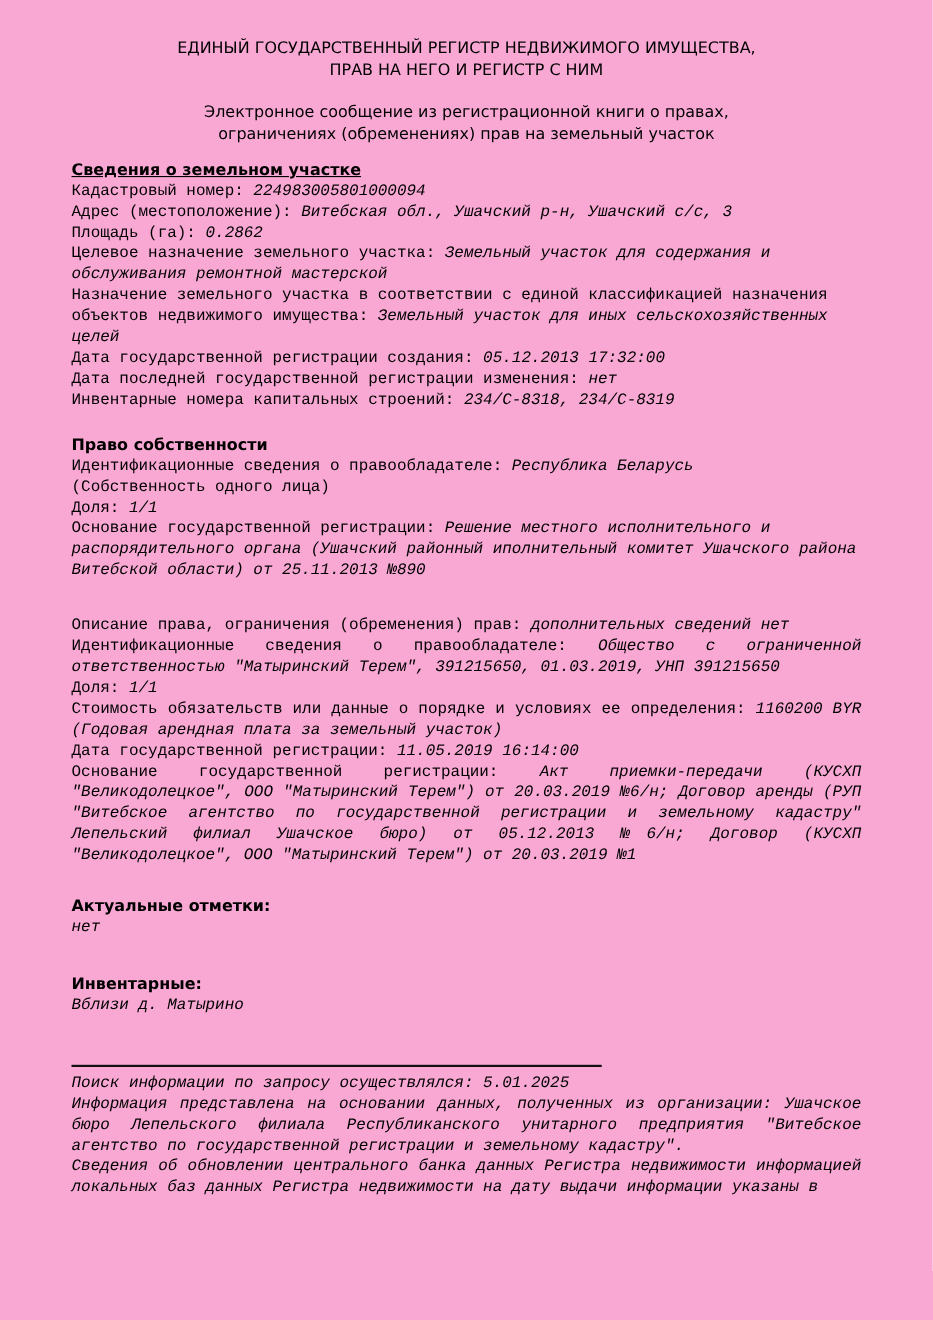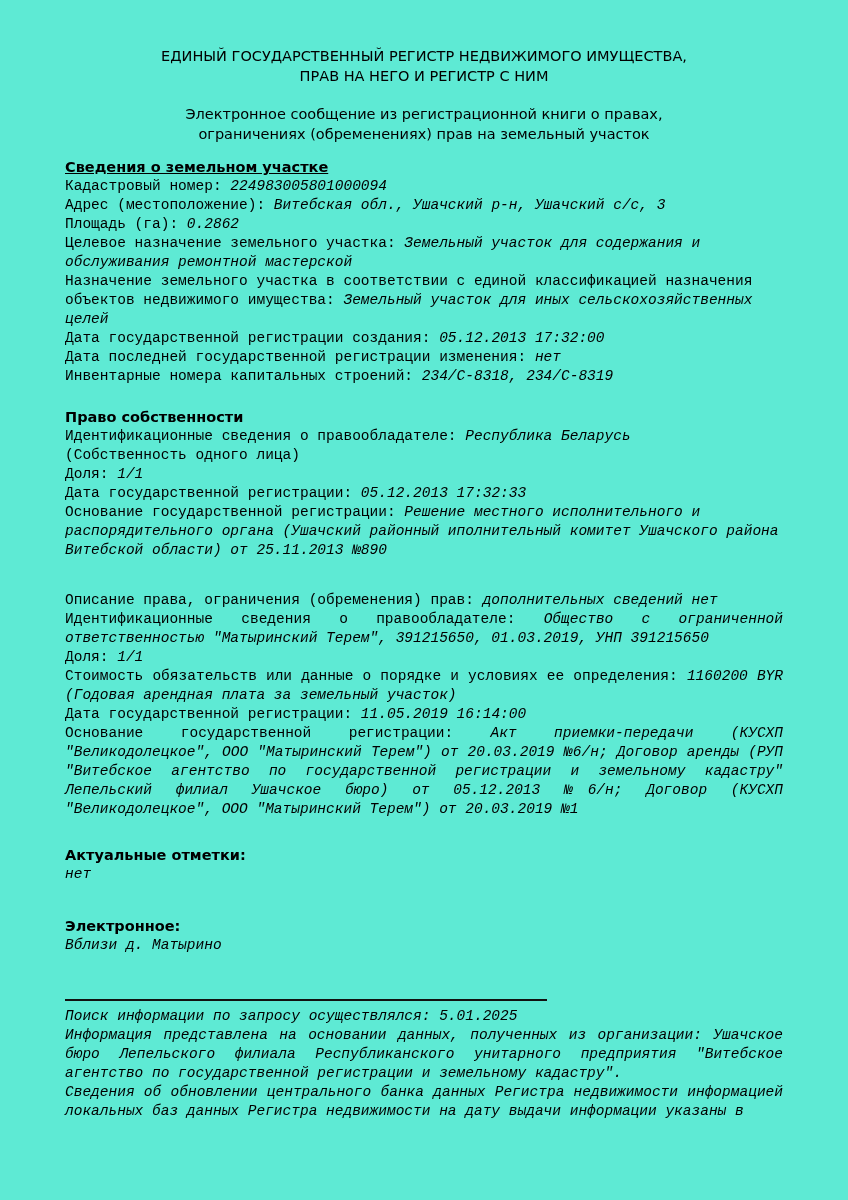--- a/index.html
+++ b/index.html
@@ -14,22 +14,22 @@
     color: #000000;
     font-family: "DejaVu Sans", sans-serif;
     font-size: 14.5px;
     line-height: 19px;
     overflow: hidden;
   }
   .page {
     box-sizing: border-box;
     width: 848px;
     height: 1200px;
-    padding: 46px 48px 0 48px;
-    background: #5eead4;
+    padding: 34px 48px 0 48px;
+    background: #f9a8d4;
     overflow: hidden;
   }
   .doc-title {
     text-align: center;
     line-height: 20px;
   }
   .doc-subtitle {
     text-align: center;
     line-height: 20px;
     margin-top: 18px;
@@ -87,37 +87,36 @@
         <p class="doc-par" data-name="classification-purpose"><span data-name="field-label">Назначение земельного участка в соответствии с единой классификацией назначения объектов недвижимого имущества: </span><span class="it" data-name="field-value">Земельный участок для иных сельскохозяйственных целей</span></p>
         <p class="doc-par" data-name="creation-registration-date"><span data-name="field-label">Дата государственной регистрации создания: </span><span class="it" data-name="field-value">05.12.2013 17:32:00</span></p>
         <p class="doc-par" data-name="last-change-registration-date"><span data-name="field-label">Дата последней государственной регистрации изменения: </span><span class="it" data-name="field-value">нет</span></p>
         <p class="doc-par" data-name="inventory-numbers"><span data-name="field-label">Инвентарные номера капитальных строений: </span><span class="it" data-name="field-value">234/С-8318, 234/С-8319</span></p>
       </section>
       <section class="doc-section" data-name="ownership-right-section">
         <div class="sec-heading" data-name="ownership-right-section-heading">Право собственности</div>
         <p class="doc-par" data-name="rightholder-info"><span data-name="field-label">Идентификационные сведения о правообладателе: </span><span class="it" data-name="field-value">Республика Беларусь</span></p>
         <p class="doc-par" data-name="ownership-type"><span data-name="field-label">(Собственность одного лица)</span></p>
         <p class="doc-par" data-name="share"><span data-name="field-label">Доля: </span><span class="it" data-name="field-value">1/1</span></p>
-        <p class="doc-par" data-name="registration-date"><span data-name="field-label">Дата государственной регистрации: </span><span class="it" data-name="field-value">05.12.2013 17:32:33</span></p>
         <p class="doc-par" data-name="registration-basis"><span data-name="field-label">Основание государственной регистрации: </span><span class="it" data-name="field-value">Решение местного исполнительного и распорядительного органа (Ушачский районный иполнительный комитет Ушачского района Витебской области) от 25.11.2013 №890</span></p>
       </section>
       <section class="doc-section" data-name="lease-right-section">
         <p class="doc-par" data-name="right-description"><span data-name="field-label">Описание права, ограничения (обременения) прав: </span><span class="it" data-name="field-value">дополнительных сведений нет</span></p>
         <p class="doc-par just" data-name="rightholder-info"><span data-name="field-label">Идентификационные сведения о правообладателе: </span><span class="it" data-name="field-value">Общество с ограниченной ответственностью "Матыринский Терем", 391215650, 01.03.2019, УНП 391215650</span></p>
         <p class="doc-par" data-name="share"><span data-name="field-label">Доля: </span><span class="it" data-name="field-value">1/1</span></p>
         <p class="doc-par just" data-name="obligation-value"><span data-name="field-label">Стоимость обязательств или данные о порядке и условиях ее определения: </span><span class="it" data-name="field-value">1160200 BYR (Годовая арендная плата за земельный участок)</span></p>
         <p class="doc-par" data-name="registration-date"><span data-name="field-label">Дата государственной регистрации: </span><span class="it" data-name="field-value">11.05.2019 16:14:00</span></p>
         <p class="doc-par just" data-name="registration-basis"><span data-name="field-label">Основание государственной регистрации: </span><span class="it" data-name="field-value">Акт приемки-передачи (КУСХП "Великодолецкое", ООО "Матыринский Терем") от 20.03.2019 №6/н; Договор аренды (РУП "Витебское агентство по государственной регистрации и земельному кадастру" Лепельский филиал Ушачское бюро) от 05.12.2013 №6/н; Договор (КУСХП "Великодолецкое", ООО "Матыринский Терем") от 20.03.2019 №1</span></p>
       </section>
       <section class="doc-section" data-name="actual-marks-section">
         <div class="sec-heading" data-name="actual-marks-section-heading">Актуальные отметки:</div>
         <p class="doc-par" data-name="actual-marks-value"><span class="it" data-name="field-value">нет</span></p>
       </section>
       <section class="doc-section" data-name="notes-section">
-        <div class="sec-heading" data-name="notes-section-heading">Электронное:</div>
+        <div class="sec-heading" data-name="notes-section-heading">Инвентарные:</div>
         <p class="doc-par" data-name="notes-value"><span class="it" data-name="field-value">Вблизи д. Матырино</span></p>
       </section>
       <section class="doc-section" data-name="footer-section">
         <div class="rule" data-name="separator-line"></div>
         <p class="doc-par" data-name="search-date"><span class="it" data-name="field-value">Поиск информации по запросу осуществлялся: 5.01.2025</span></p>
         <p class="doc-par just" data-name="data-source-info"><span class="it" data-name="field-value">Информация представлена на основании данных, полученных из организации: Ушачское бюро Лепельского филиала Республиканского унитарного предприятия "Витебское агентство по государственной регистрации и земельному кадастру".</span></p>
         <p class="doc-par just" data-name="update-info"><span class="it" data-name="field-value">Сведения об обновлении центрального банка данных Регистра недвижимости информацией локальных баз данных Регистра недвижимости на дату выдачи информации указаны в</span></p>
       </section>
     </div>
 

